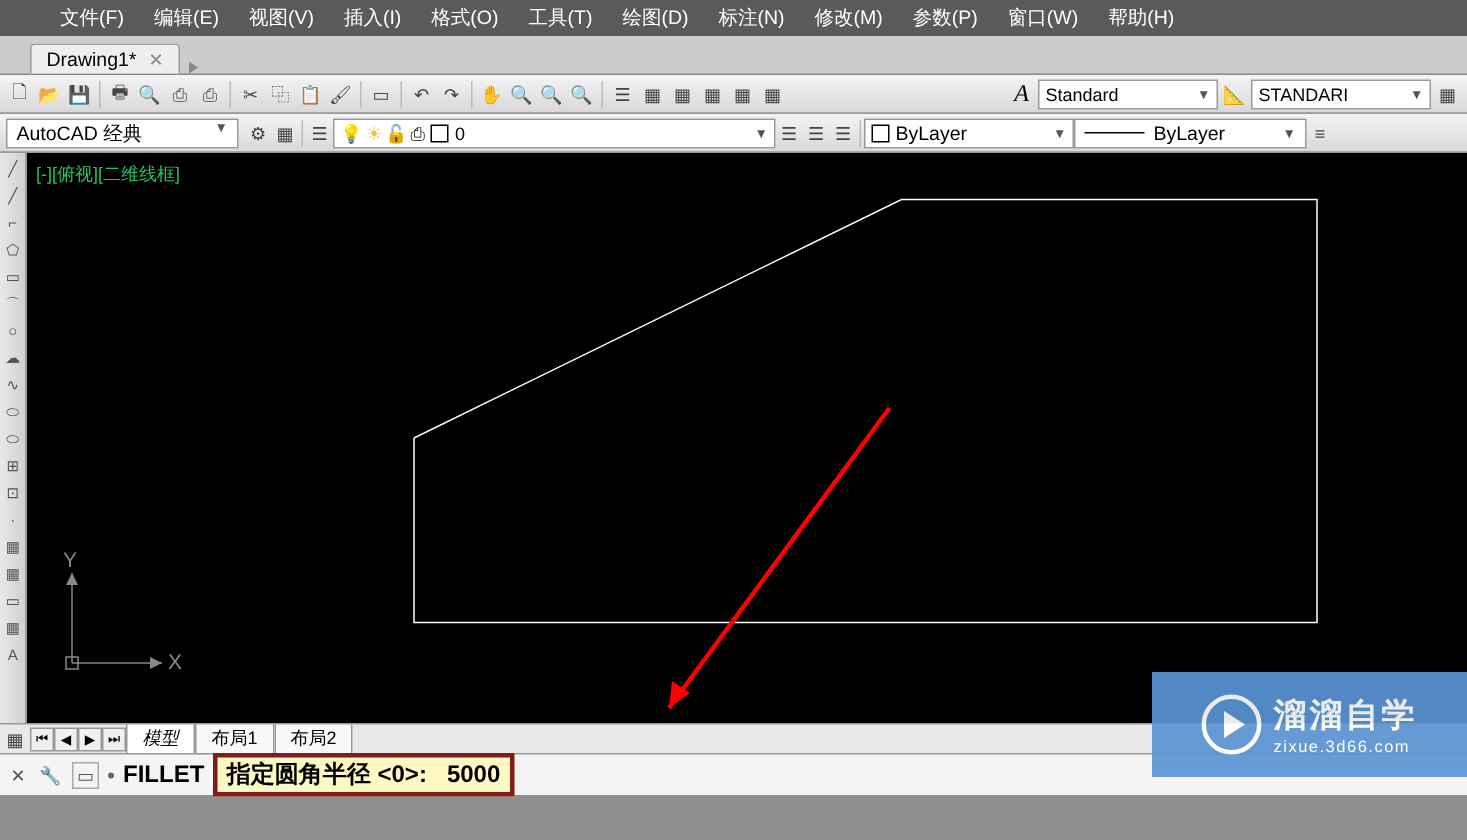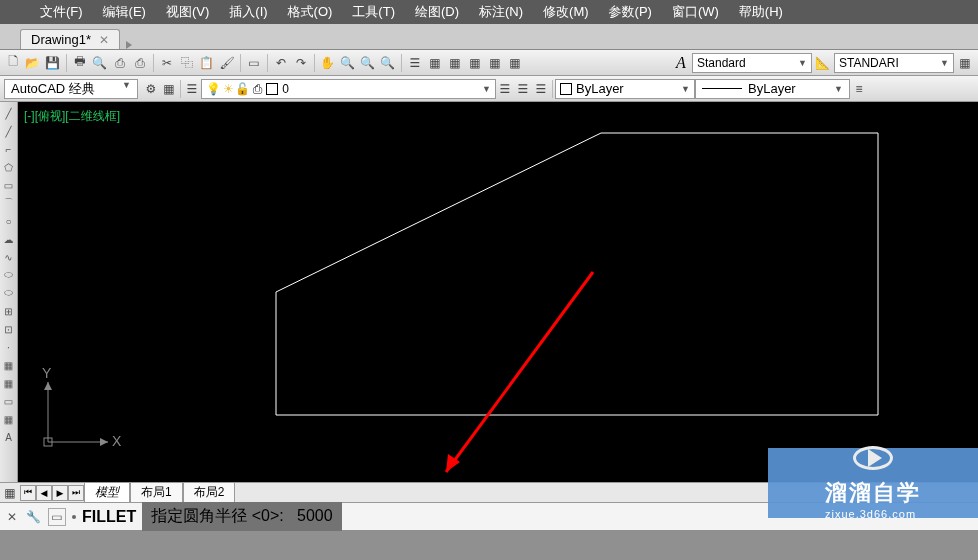--- a/index.html
+++ b/index.html
@@ -17,21 +17,21 @@
 
 
 .toolbar { height: 26px; background: linear-gradient(#f4f4f4, #d8d8d8); border-bottom: 1px solid #999; display: flex; align-items: center; padding: 0 4px; gap: 2px; }
 .toolbar-icon { width: 18px; height: 18px; display: flex; align-items: center; justify-content: center; font-size: 12px; color: #444; border: 1px solid transparent; border-radius: 2px; }
 .sep { width: 1px; height: 18px; background: #bbb; margin: 0 2px; }
 .dropdown { height: 20px; background: #fff; border: 1px solid #999; font-size: 12px; padding: 0 4px; display: flex; align-items: center; }
 .dropdown-med { width: 120px; }
 .dropdown-arrow { margin-left: auto; font-size: 9px; color: #555; }
 
 .toolbar2 { height: 26px; background: linear-gradient(#f4f4f4, #d8d8d8); border-bottom: 1px solid #999; display: flex; align-items: center; }
-.workspace-dd { width: 134px; height: 20px; background: #fff; border: 1px solid #999; margin: 0 4px; display: flex; align-items: flex-start; padding: 0 6px; font-size: 13px; }
+.workspace-dd { width: 155px; height: 20px; background: #fff; border: 1px solid #999; margin: 0 4px; display: flex; align-items: flex-start; padding: 0 6px; font-size: 13px; }
 .layer-dd { width: 295px; height: 20px; background: #fff; border: 1px solid #999; display: flex; align-items: center; padding: 0 4px; font-size: 12px; }
 .bylayer-dd { width: 140px; height: 20px; background: #fff; border: 1px solid #999; display: flex; align-items: center; padding: 0 4px; font-size: 13px; }
 .linetype-dd { width: 155px; height: 20px; background: #fff; border: 1px solid #999; display: flex; align-items: center; padding: 0 6px; font-size: 13px; }
 
 
 .main { display: flex; height: 380px; }
 .left-toolbar { width: 18px; background: linear-gradient(to right, #e8e8e8, #d0d0d0); border-right: 1px solid #999; display: flex; flex-direction: column; align-items: center; padding-top: 4px; gap: 4px; }
 .ltool { width: 14px; height: 14px; font-size: 10px; color: #555; display: flex; align-items: center; justify-content: center; }
 .canvas-area { flex: 1; background: #000; position: relative; }
 .viewport-label { position: absolute; top: 6px; left: 6px; color: #22c55e; font-size: 12px; font-family: SimSun, sans-serif; }
@@ -43,25 +43,25 @@
 .layout-tabs { height: 20px; background: #e8e8e8; border-top: 1px solid #999; display: flex; align-items: center; font-size: 12px; }
 .layout-nav { display: flex; gap: 0; }
 .layout-nav-btn { width: 16px; height: 16px; border: 1px solid #999; background: #f0f0f0; display: flex; align-items: center; justify-content: center; font-size: 9px; }
 .layout-tab { padding: 1px 10px; border: 1px solid #999; background: #f8f8f8; }
 .layout-tab.active { background: #fff; font-style: italic; }
 
 
 .cmdline { height: 28px; background: #f4f4f4; border-top: 1px solid #999; display: flex; align-items: center; padding: 0 4px; gap: 6px; }
 .cmd-icon { width: 16px; height: 16px; display: flex; align-items: center; justify-content: center; font-size: 12px; color: #555; }
 .cmd-text { font-family: Consolas, monospace; font-size: 16px; display: flex; align-items: center; gap: 6px; }
-.cmd-box { border: 3px solid #737373; padding: 1px 6px; background: #737373; }
+.cmd-box { border: 3px solid #7f1d1d; padding: 1px 6px; background: #fef9c3; font-weight: bold; }
 .cmd-prefix { font-weight: bold; }
 
 
-.watermark { position: absolute; right: 0; bottom: 42px; width: 210px; height: 70px; background: #5a94d4; display: flex; align-items: center; justify-content: center; gap: 8px; opacity: 0.92; flex-direction: column; }
+.watermark { position: absolute; right: 0; bottom: 42px; width: 210px; height: 70px; background: #5a94d4; display: flex; align-items: center; justify-content: center; gap: 8px; opacity: 0.92; }
 .watermark-play { width: 40px; height: 40px; border: 3px solid #fff; border-radius: 50%; display: flex; align-items: center; justify-content: center; }
 .watermark-play-tri { width: 0; height: 0; border-left: 14px solid #fff; border-top: 9px solid transparent; border-bottom: 9px solid transparent; margin-left: 4px; }
 .watermark-text { color: #fff; text-align: left; }
 .watermark-text .line1 { font-size: 22px; font-weight: bold; letter-spacing: 2px; }
 .watermark-text .line2 { font-size: 11px; letter-spacing: 1px; }
 
 .color-sq { width: 12px; height: 12px; background: #fff; border: 1px solid #000; }
 .color-sq.layer { background: #fff; }
 .line-sample { width: 40px; height: 1px; background: #000; }
 </style>

